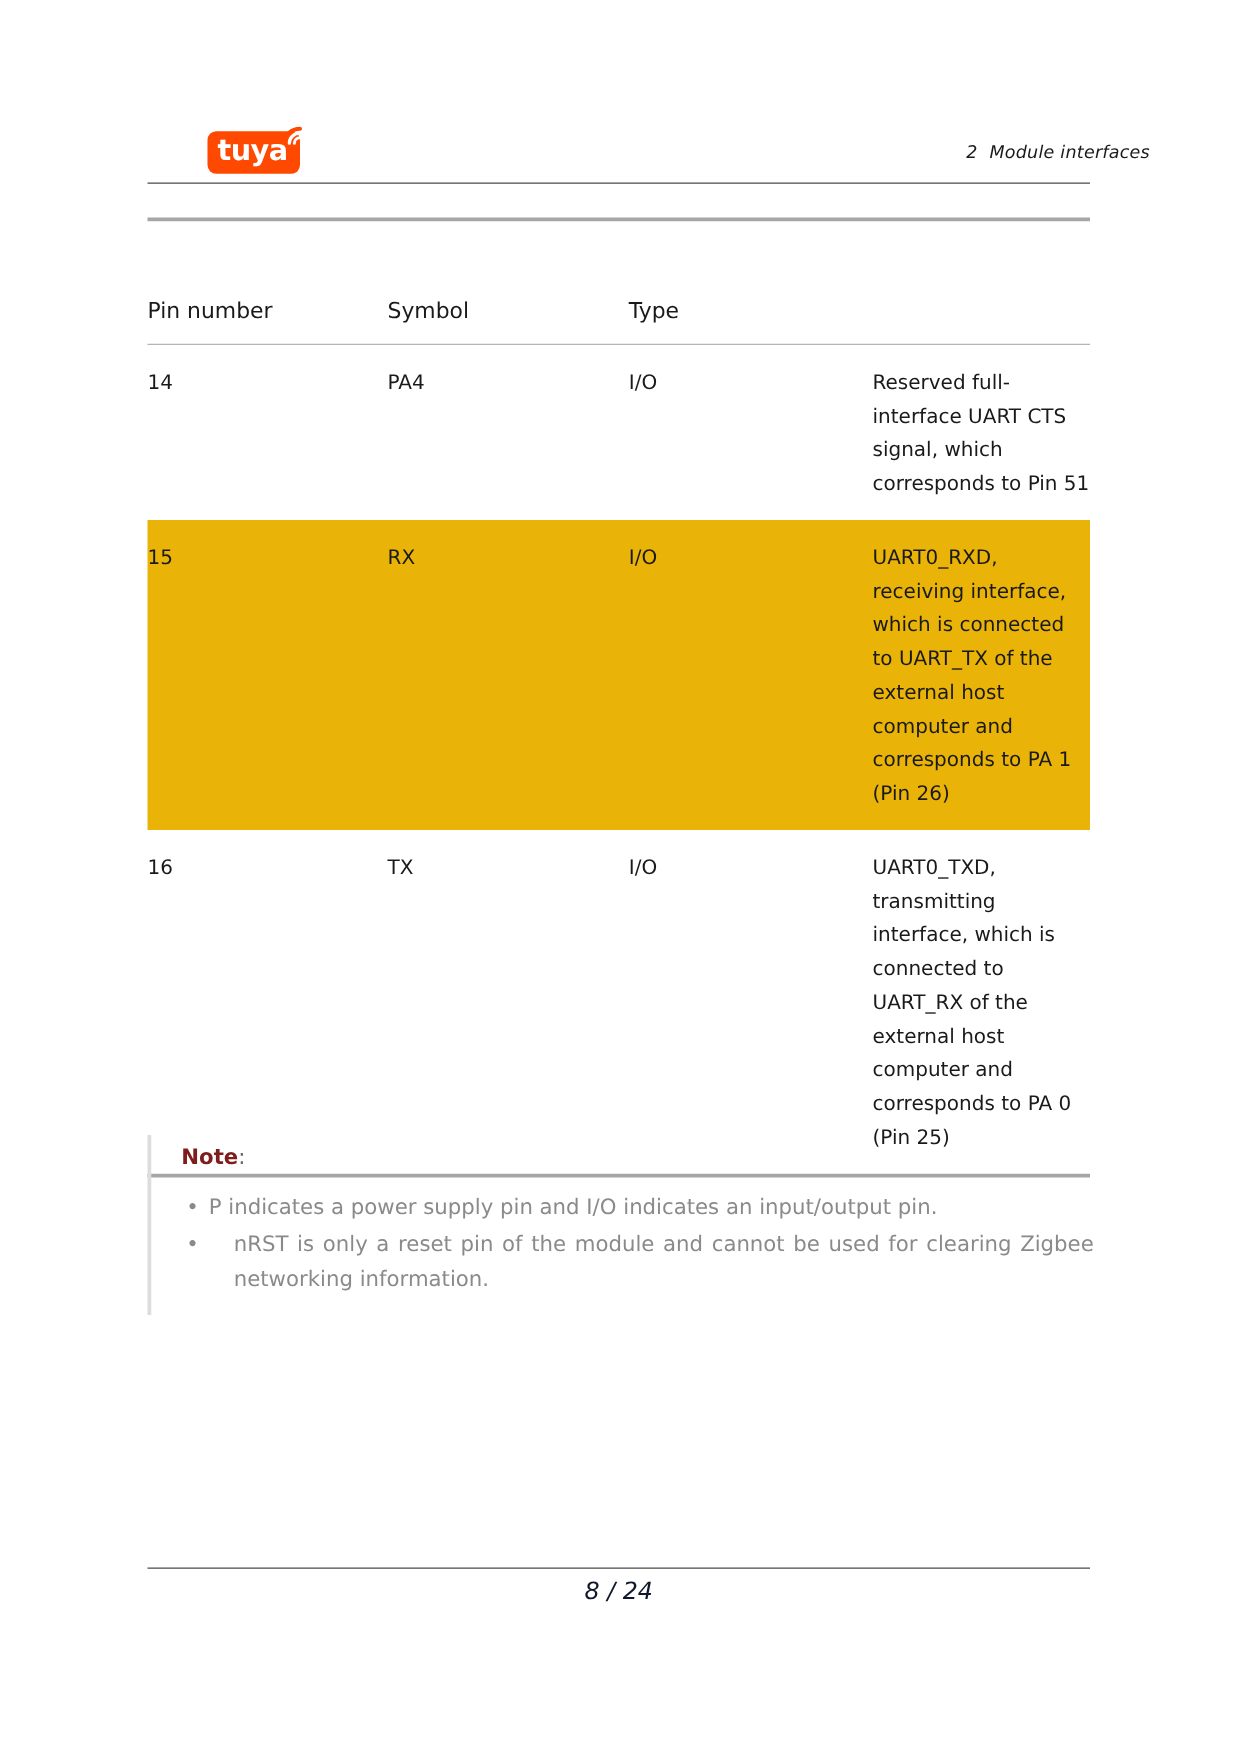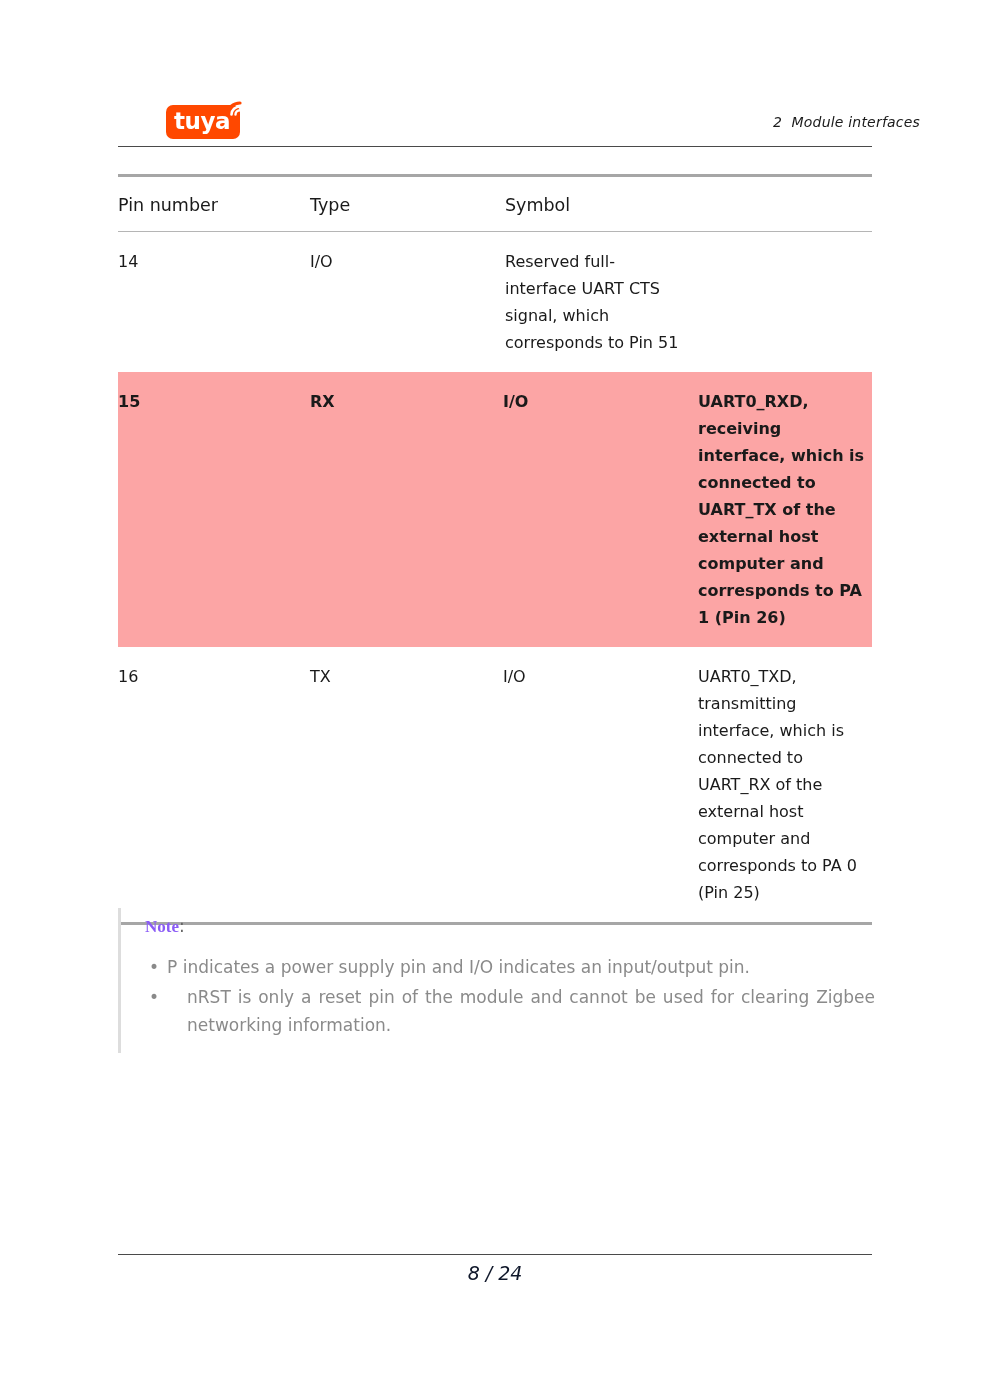--- a/index.html
+++ b/index.html
@@ -96,28 +96,28 @@
     height: 1px;
     background: #b5b5b5;
     width: 100%;
   }
   .trow {
     display: flex;
     width: 100%;
     box-sizing: border-box;
   }
   .trow.shaded {
-    background: #fca5a5;
-    font-weight: bold;
+    background: #eab308;
   }
   .thead .cell {
     padding-top: 18px;
     padding-bottom: 16px;
     font-size: 17.5px;
     color: #1a1a1a;
+    margin-top: 44px;
   }
   .tbody .cell {
     padding-top: 16px;
     padding-bottom: 16px;
     font-size: 16px;
     line-height: 27px;
     color: #1a1a1a;
   }
   .c-pin    { width: 192px; flex: 0 0 192px; }
   .c-symbol { width: 193px; flex: 0 0 193px; }
@@ -132,21 +132,21 @@
     width: 760px;
     border-left: 3px solid #dddddd;
     box-sizing: border-box;
     padding: 8px 0 12px 24px;
   }
   .note-title {
     font-size: 17px;
     color: #666666;
     margin-bottom: 16px;
   }
-  .note-title b { color: #8b5cf6; font-family: Liberation Serif, serif; }
+  .note-title b { color: #7f1d1d; }
   .note-list {
     margin: 0;
     padding: 0;
     list-style: none;
   }
   .note-list li {
     position: relative;
     padding-left: 22px;
     font-size: 17px;
     line-height: 28px;
@@ -206,29 +206,30 @@
     </div>
     <div class="header-title">2  Module interfaces</div>
   </div>
   <div class="header-rule"></div>
 
   <div class="table">
     <div class="rule-thick"></div>
 
     <div class="trow thead">
       <div class="cell c-pin">Pin number</div>
+      <div class="cell c-symbol">Symbol</div>
       <div class="cell c-type">Type</div>
-      <div class="cell c-symbol">Symbol</div>
     </div>
 
     <div class="rule-thin"></div>
 
     <div class="tbody">
       <div class="trow">
         <div class="cell c-pin">14</div>
+        <div class="cell c-symbol">PA4</div>
         <div class="cell c-type">I/O</div>
         <div class="cell c-func">Reserved full-interface UART CTS signal, which corresponds to Pin 51</div>
       </div>
 
       <div class="trow shaded">
         <div class="cell c-pin">15</div>
         <div class="cell c-symbol">RX</div>
         <div class="cell c-type">I/O</div>
         <div class="cell c-func">UART0_RXD, receiving interface, which is connected to UART_TX of the external host computer and corresponds to PA 1 (Pin 26)</div>
       </div>

